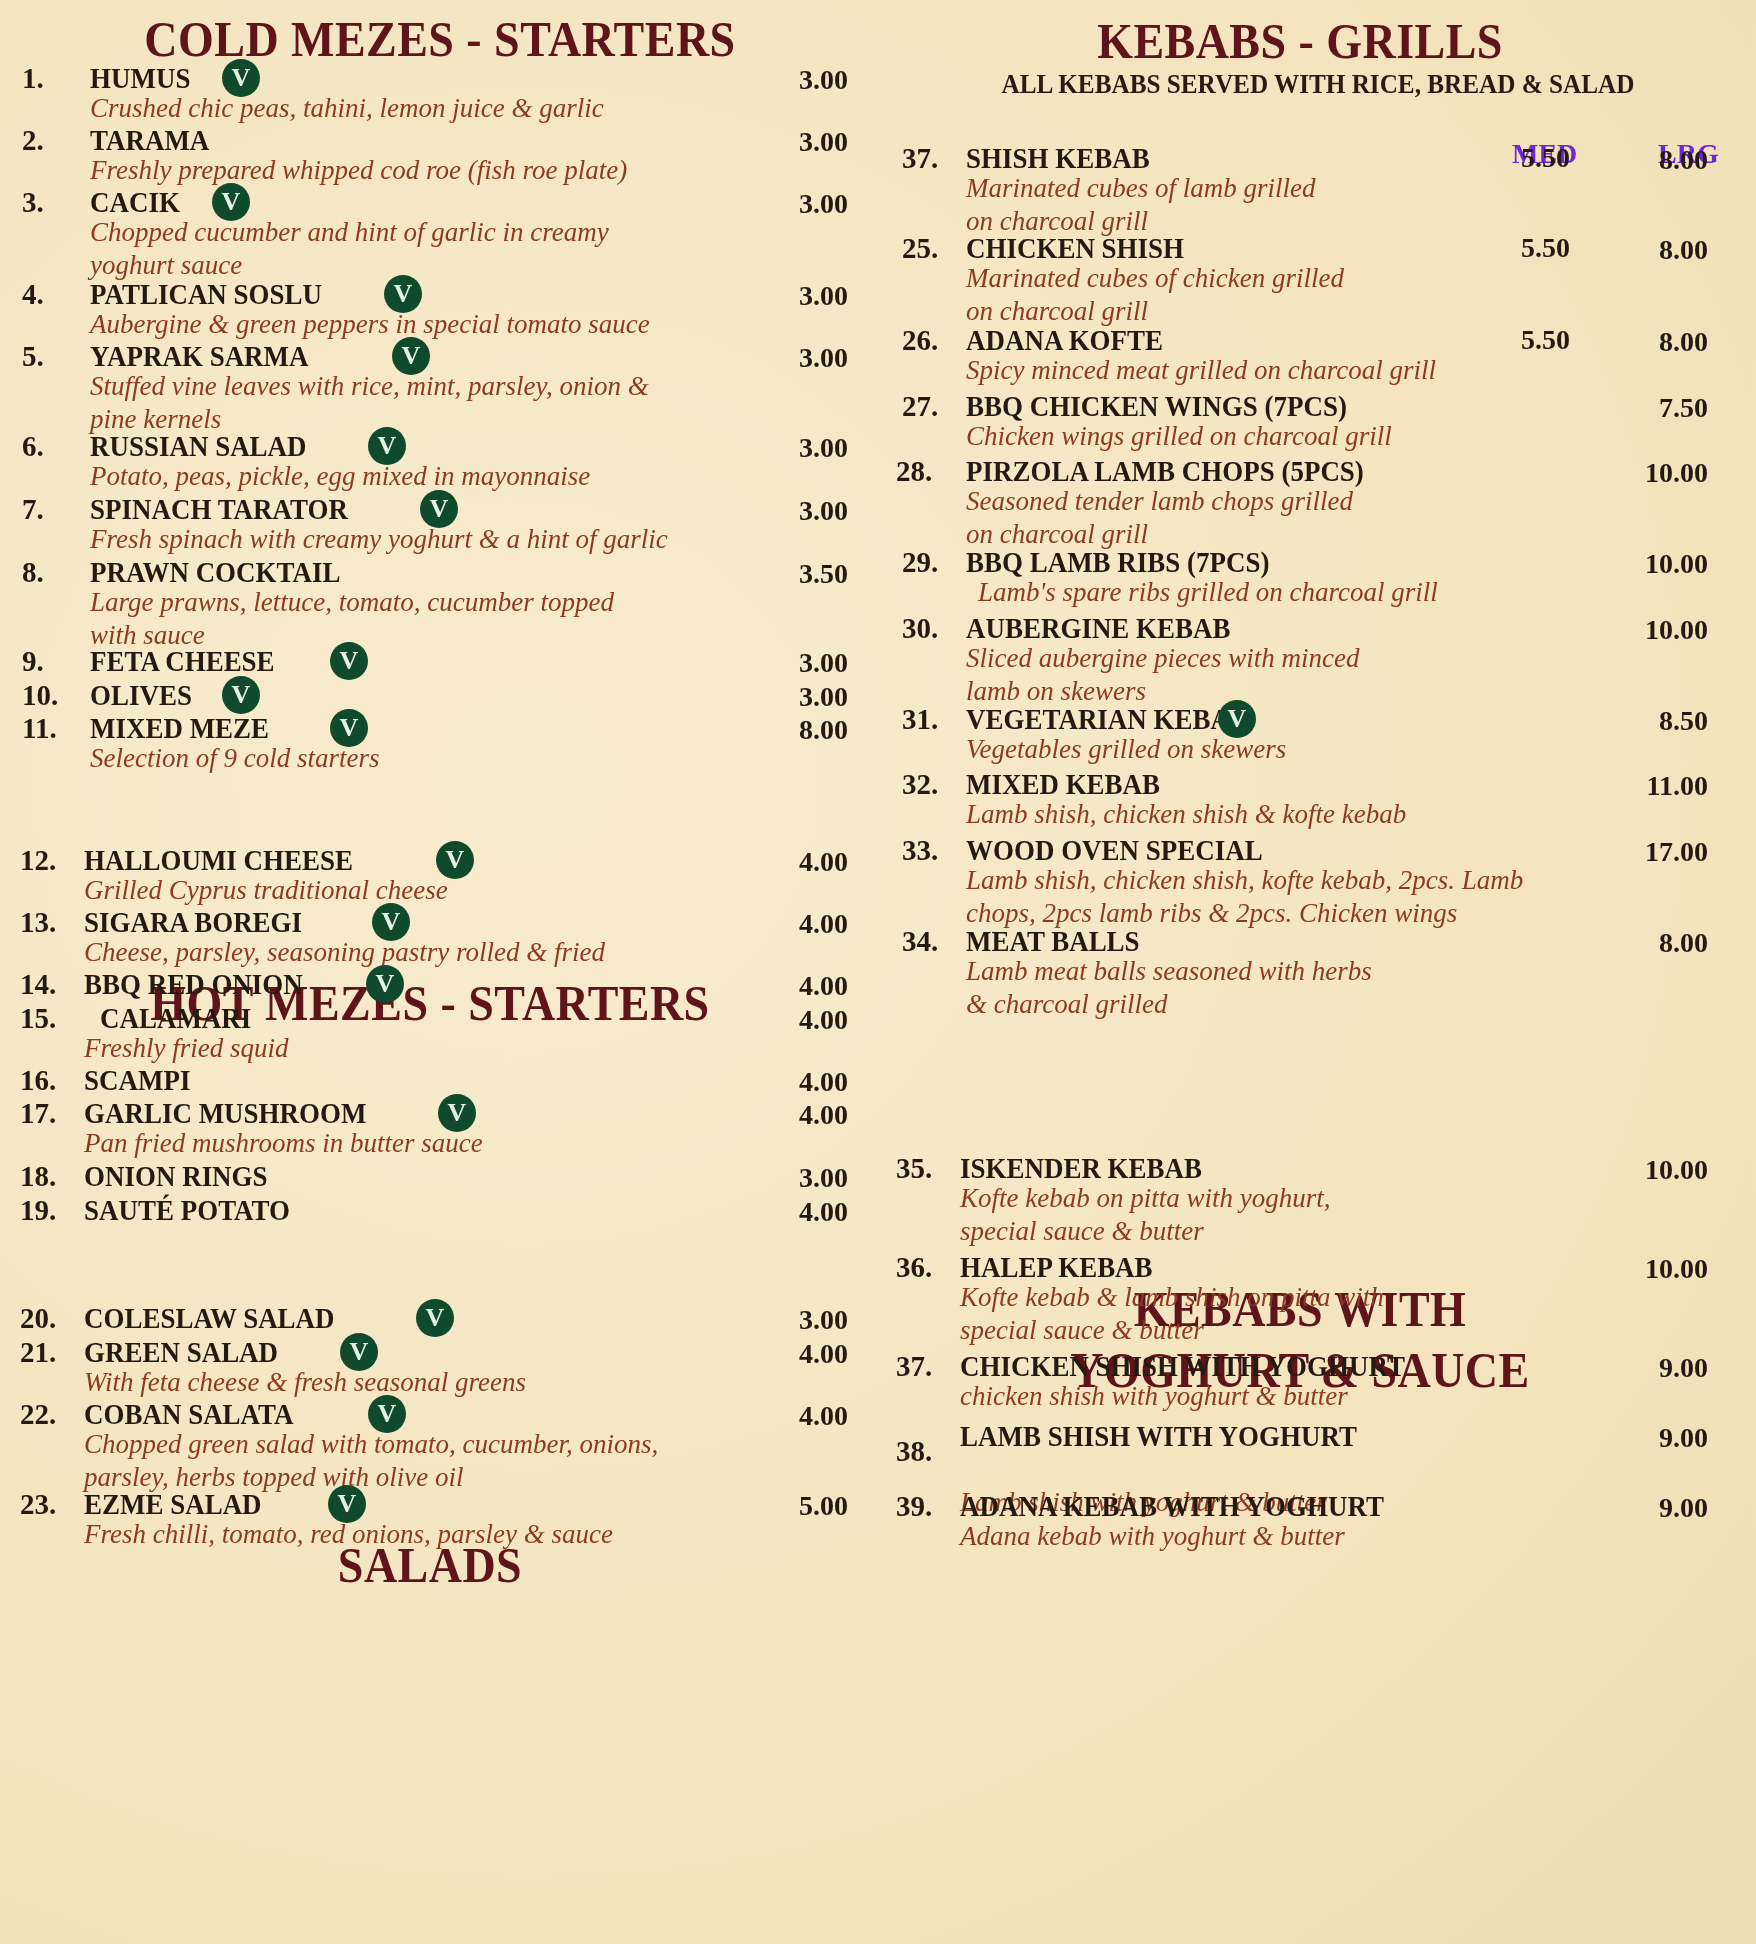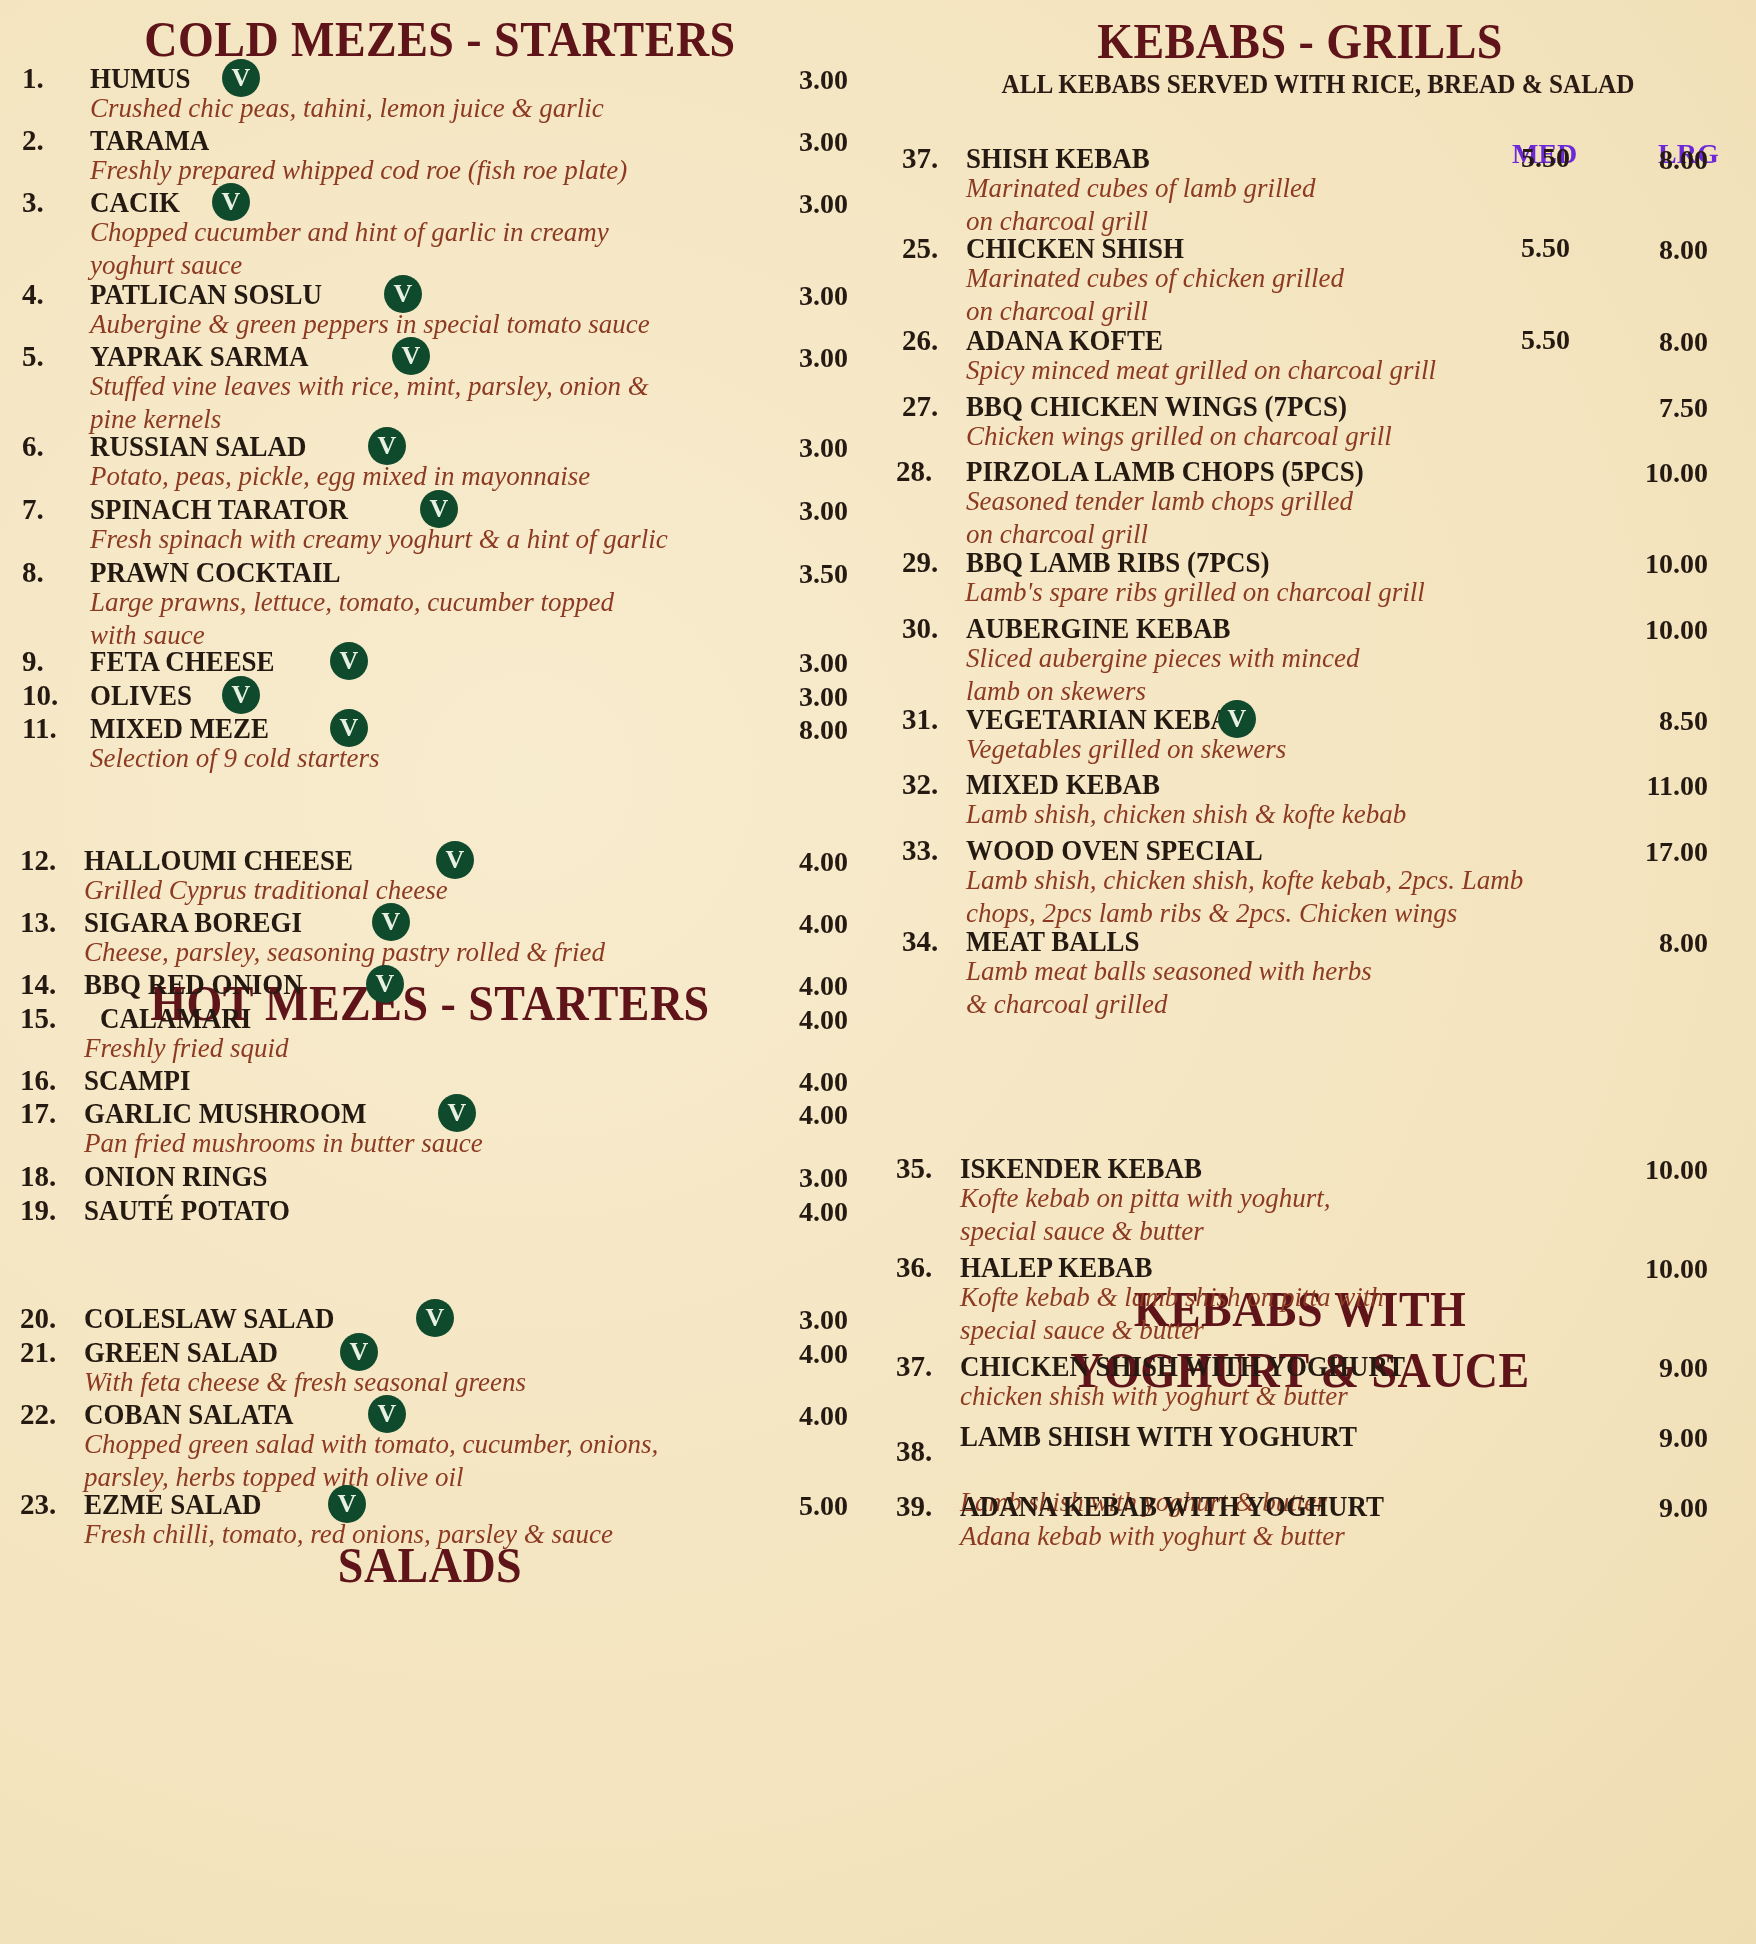--- a/index.html
+++ b/index.html
@@ -312,21 +312,21 @@
         </div>
         <div class="desc" style="left: 86px; top: 485px;">Seasoned tender lamb chops grilled
 on charcoal grill</div>
         <div class="price" style="left: 700px; width: 128px; top: 457px;">10.00</div>
       </div>
       <div class="item" style="top: 0px;">
         <div class="num" style="left: 22px; top: 546px;">29.</div>
         <div class="name" style="top: 546px; left: 86px;">
           <span class="label">BBQ LAMB RIBS (7PCS)</span>
         </div>
-        <div class="desc" style="left: 85px; top: 576px;">Lamb's spare ribs grilled on charcoal grill</div>
+        <div class="desc" style="left: 98px; top: 576px;">Lamb's spare ribs grilled on charcoal grill</div>
         <div class="price" style="left: 700px; width: 128px; top: 548px;">10.00</div>
       </div>
       <div class="item" style="top: 0px;">
         <div class="num" style="left: 22px; top: 612px;">30.</div>
         <div class="name" style="top: 612px; left: 86px;">
           <span class="label">AUBERGINE KEBAB</span>
         </div>
         <div class="desc" style="left: 86px; top: 642px;">Sliced aubergine pieces with minced
 lamb on skewers</div>
         <div class="price" style="left: 700px; width: 128px; top: 614px;">10.00</div>

